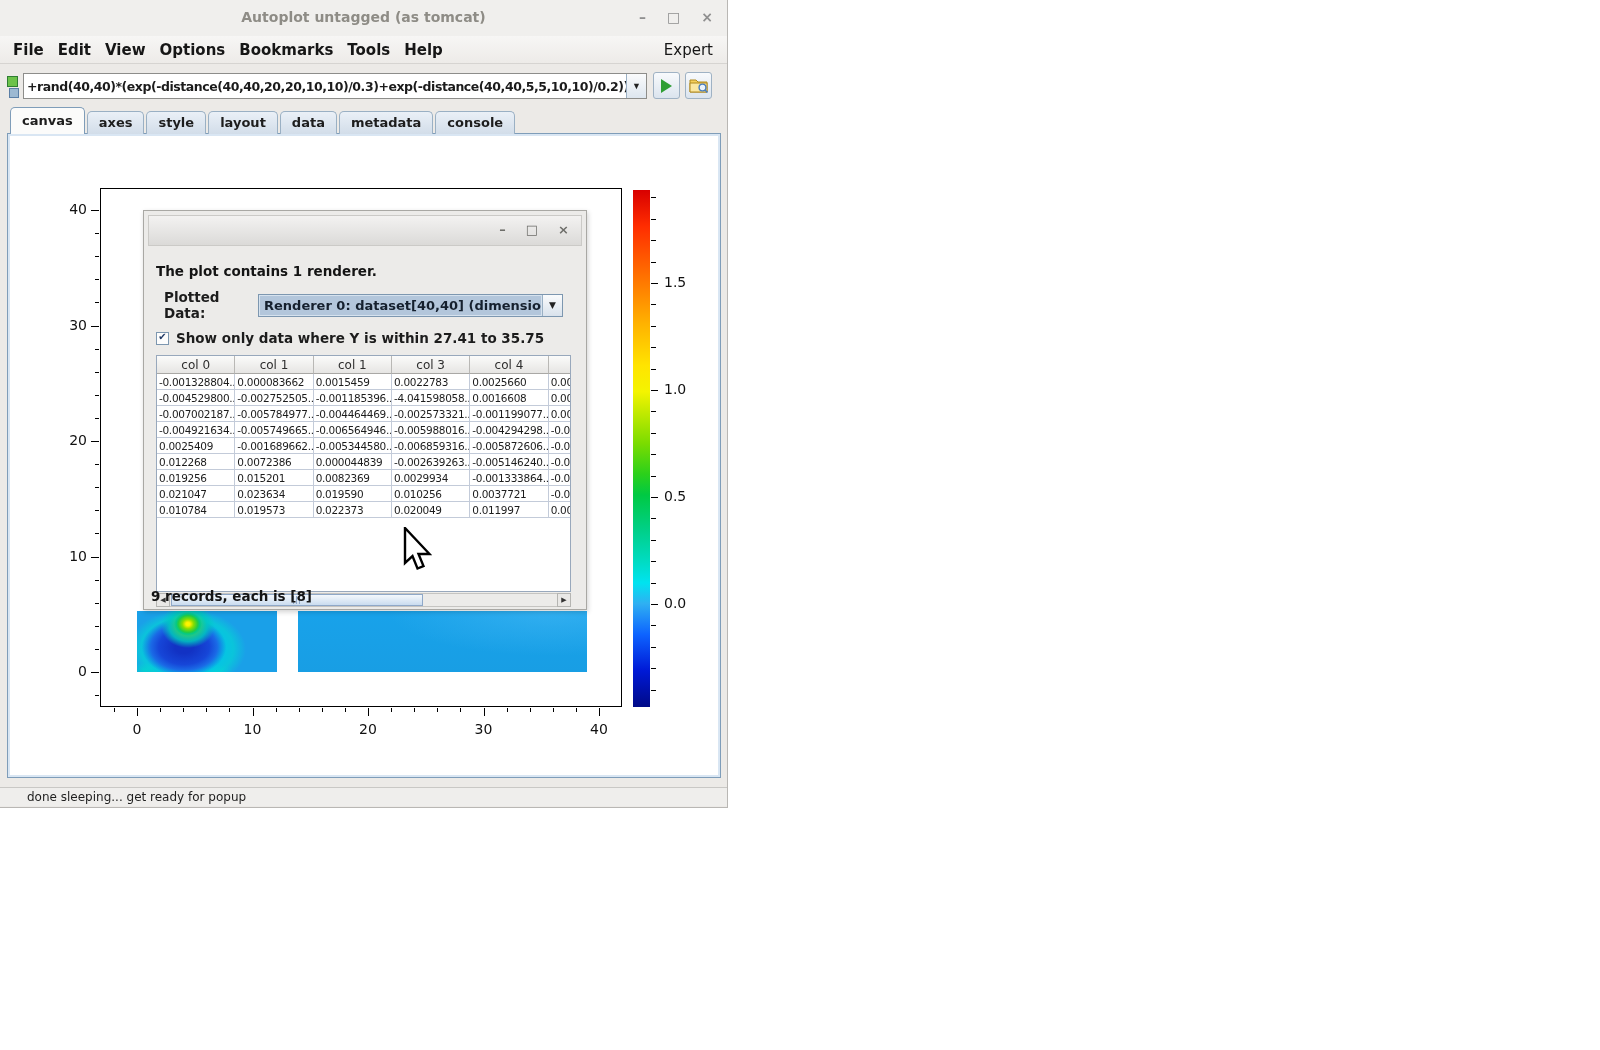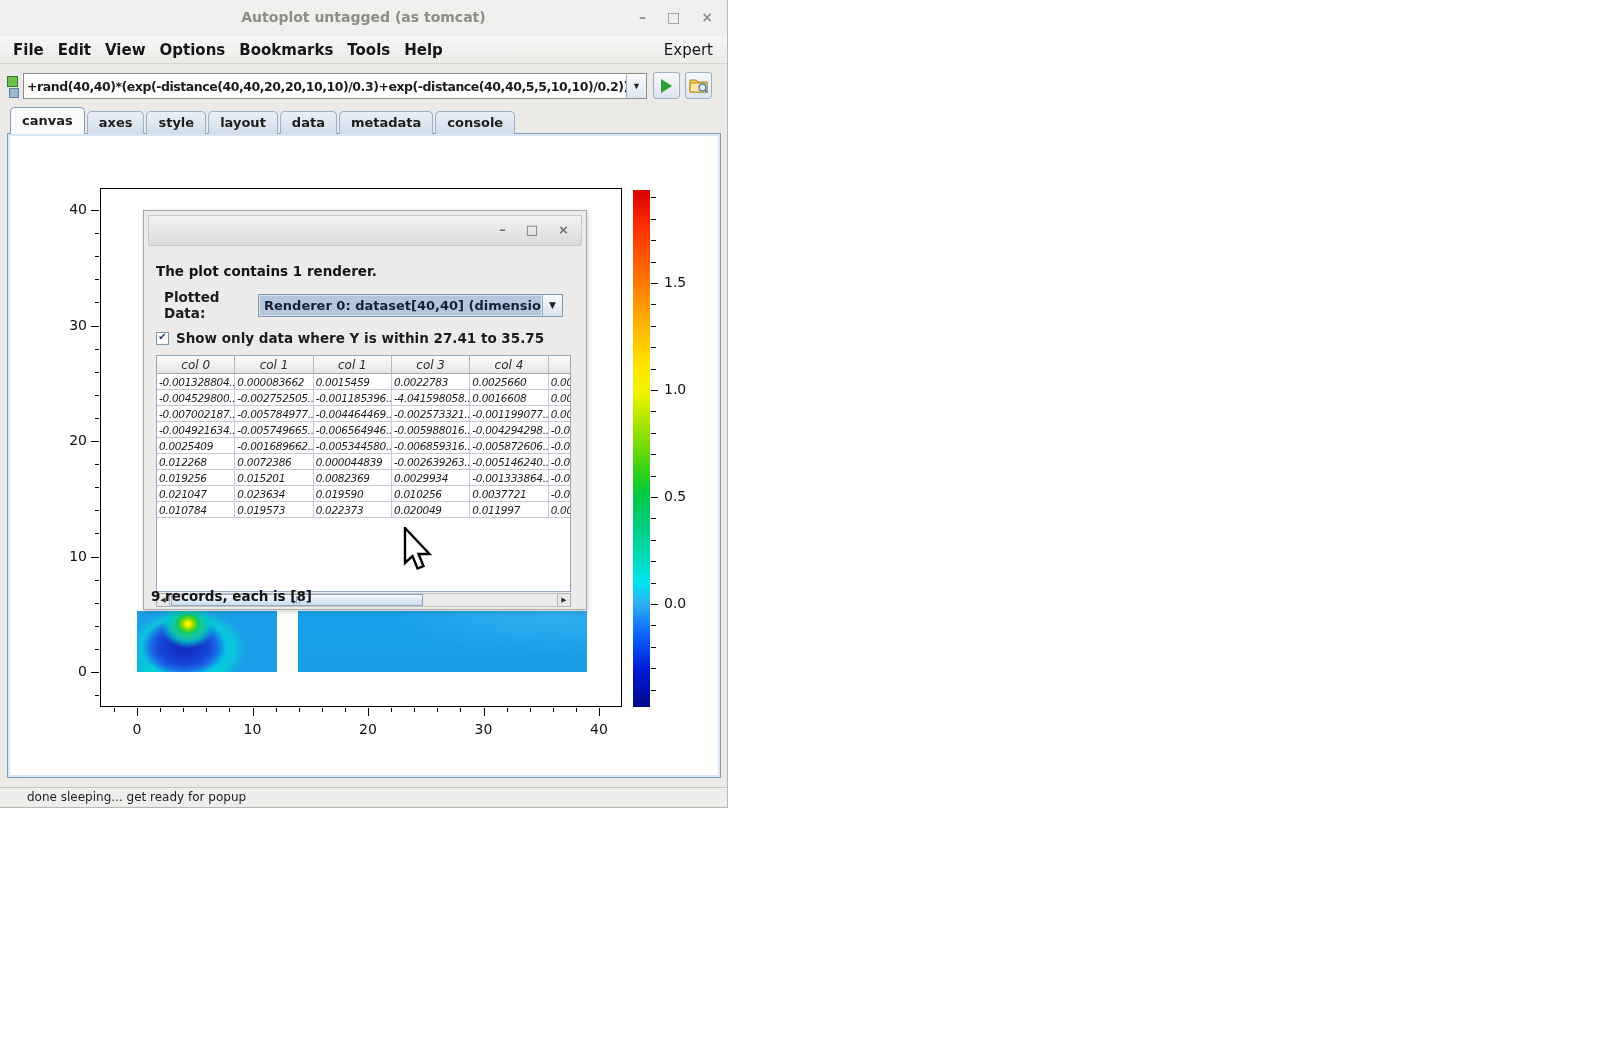--- a/index.html
+++ b/index.html
@@ -91,21 +91,21 @@
        padding:2px 4px;white-space:nowrap;overflow:hidden;border:1px solid #d6e2ee;box-sizing:border-box;}
   .combo-btn{width:19px;display:flex;align-items:center;justify-content:center;
        background:linear-gradient(#fafbfc,#d9e2ec);border-left:1px solid #9ab0c4;font-size:9px;color:#222;}
   .cb-row{margin-top:9px;display:flex;align-items:center;}
   .checkbox{width:13px;height:13px;border:1px solid #7d97b0;background:#fdfdfd;display:inline-flex;
        align-items:center;justify-content:center;box-sizing:border-box;}
   .check{font-size:10px;line-height:10px;color:#223a66;margin-top:-2px;}
   .cb-label{margin-left:7px;font-size:13.5px;font-weight:600;}
   .grid-viewport{margin-top:9px;width:415px;height:237px;border:1px solid #98a8bc;background:#fff;
        overflow:hidden;box-sizing:border-box;}
-  table.grid{border-collapse:separate;border-spacing:0;table-layout:fixed;width:470px;font-style:italic;}
+  table.grid{border-collapse:separate;border-spacing:0;table-layout:fixed;width:470px;}
   table.grid th{height:17px;background:linear-gradient(#fbfbfa,#e6e5e3);border-right:1px solid #b9b8b5;
        border-bottom:1px solid #a9a8a5;font-size:12px;font-weight:400;color:#2e2e2e;text-align:center;padding:0;}
   table.grid td{height:15px;font-size:10.5px;letter-spacing:-0.3px;color:#1c1c1c;padding:0 2px;
        border-right:1px solid #c3cbd9;border-bottom:1px solid #c3cbd9;white-space:nowrap;overflow:hidden;}
   .hscroll{margin-top:1px;width:415px;height:14px;display:flex;}
   .sbtn{width:14px;height:14px;background:#e9e8e6;border:1px solid #b5b5b2;box-sizing:border-box;
        display:flex;align-items:center;justify-content:center;font-size:7px;color:#333;}
   .strack{position:relative;flex:1;background:#ecebe9;border-top:1px solid #c5c4c1;border-bottom:1px solid #c5c4c1;box-sizing:border-box;}
   .sthumb{position:absolute;left:1px;top:0;width:252px;height:12px;border:1px solid #8fa8c8;
        background:linear-gradient(#f4f8fc,#cadcef);box-sizing:border-box;display:flex;align-items:center;justify-content:center;}

